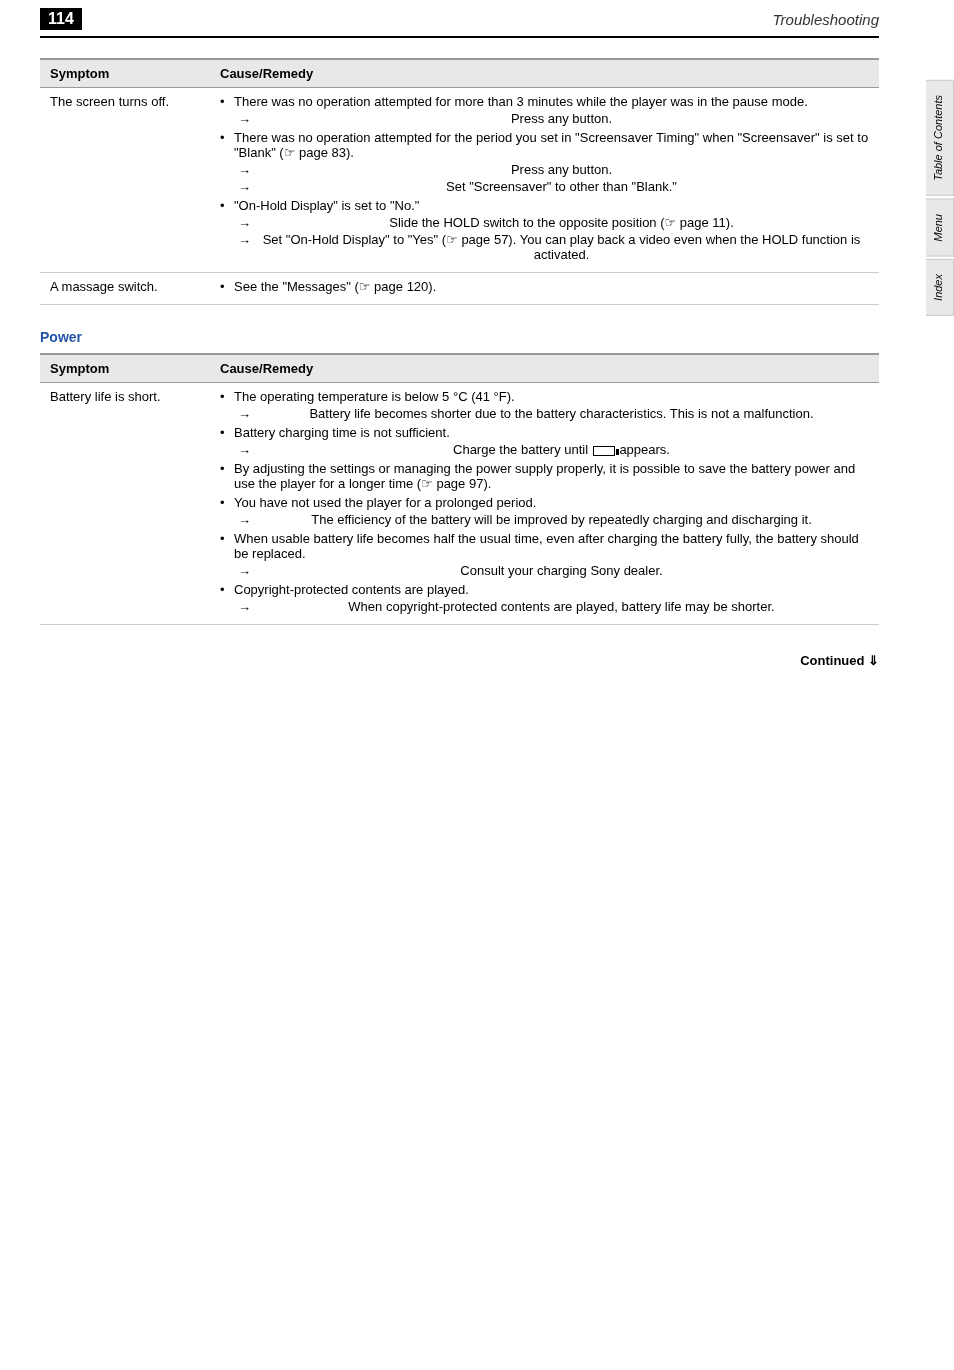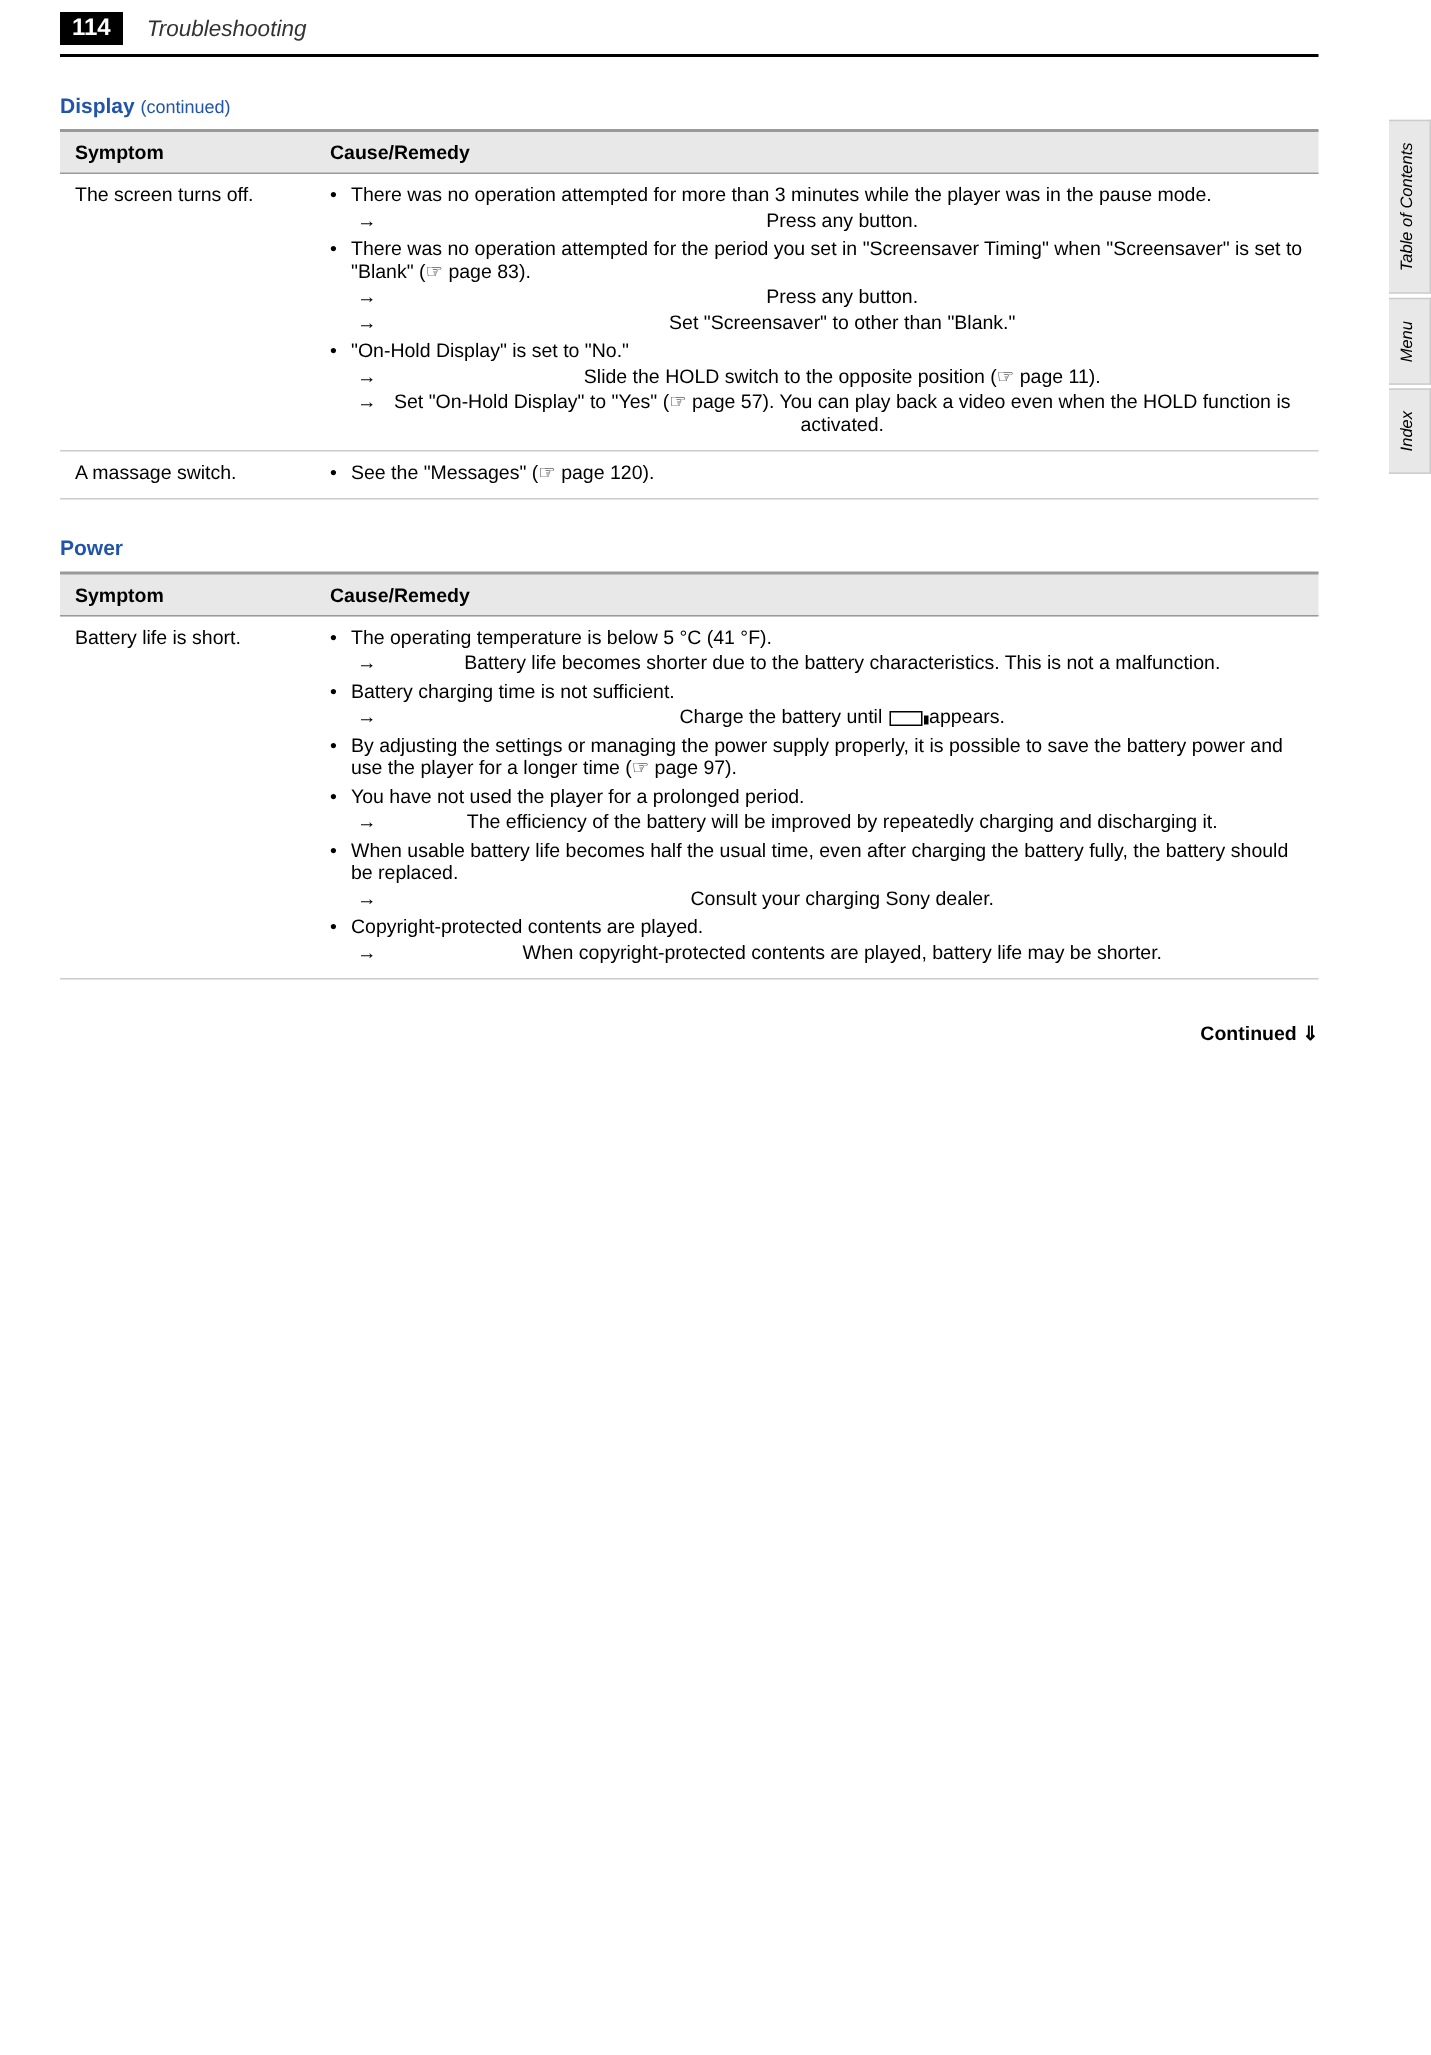--- a/index.html
+++ b/index.html
@@ -47,20 +47,21 @@
       padding: 0 40px 40px 40px;
     }
 
     
     .page-header {
       display: flex;
       align-items: center;
       border-bottom: 2px solid #000;
       padding: 8px 0 6px 0;
       margin-bottom: 20px;
+      justify-content: space-between;
     }
     .page-number {
       font-weight: bold;
       font-size: 16px;
       margin-right: 16px;
       background: #000;
       color: #fff;
       padding: 2px 8px;
     }
     .page-title {
@@ -186,24 +187,20 @@
 </div>
 
 <div class="main-content">
 
   <div class="page-header">
     <span class="page-number">114</span>
     <span class="page-title">Troubleshooting</span>
   </div>
 
   <div>
-    <div class="section-heading">
-      <span>Display</span>
-      <span class="continued"> <span>(continued)</span></span>
-    </div>
     <table class="trouble-table">
       <thead>
         <tr>
           <th>Symptom</th>
           <th>Cause/Remedy</th>
         </tr>
       </thead>
       <tbody>
 
         <tr>

